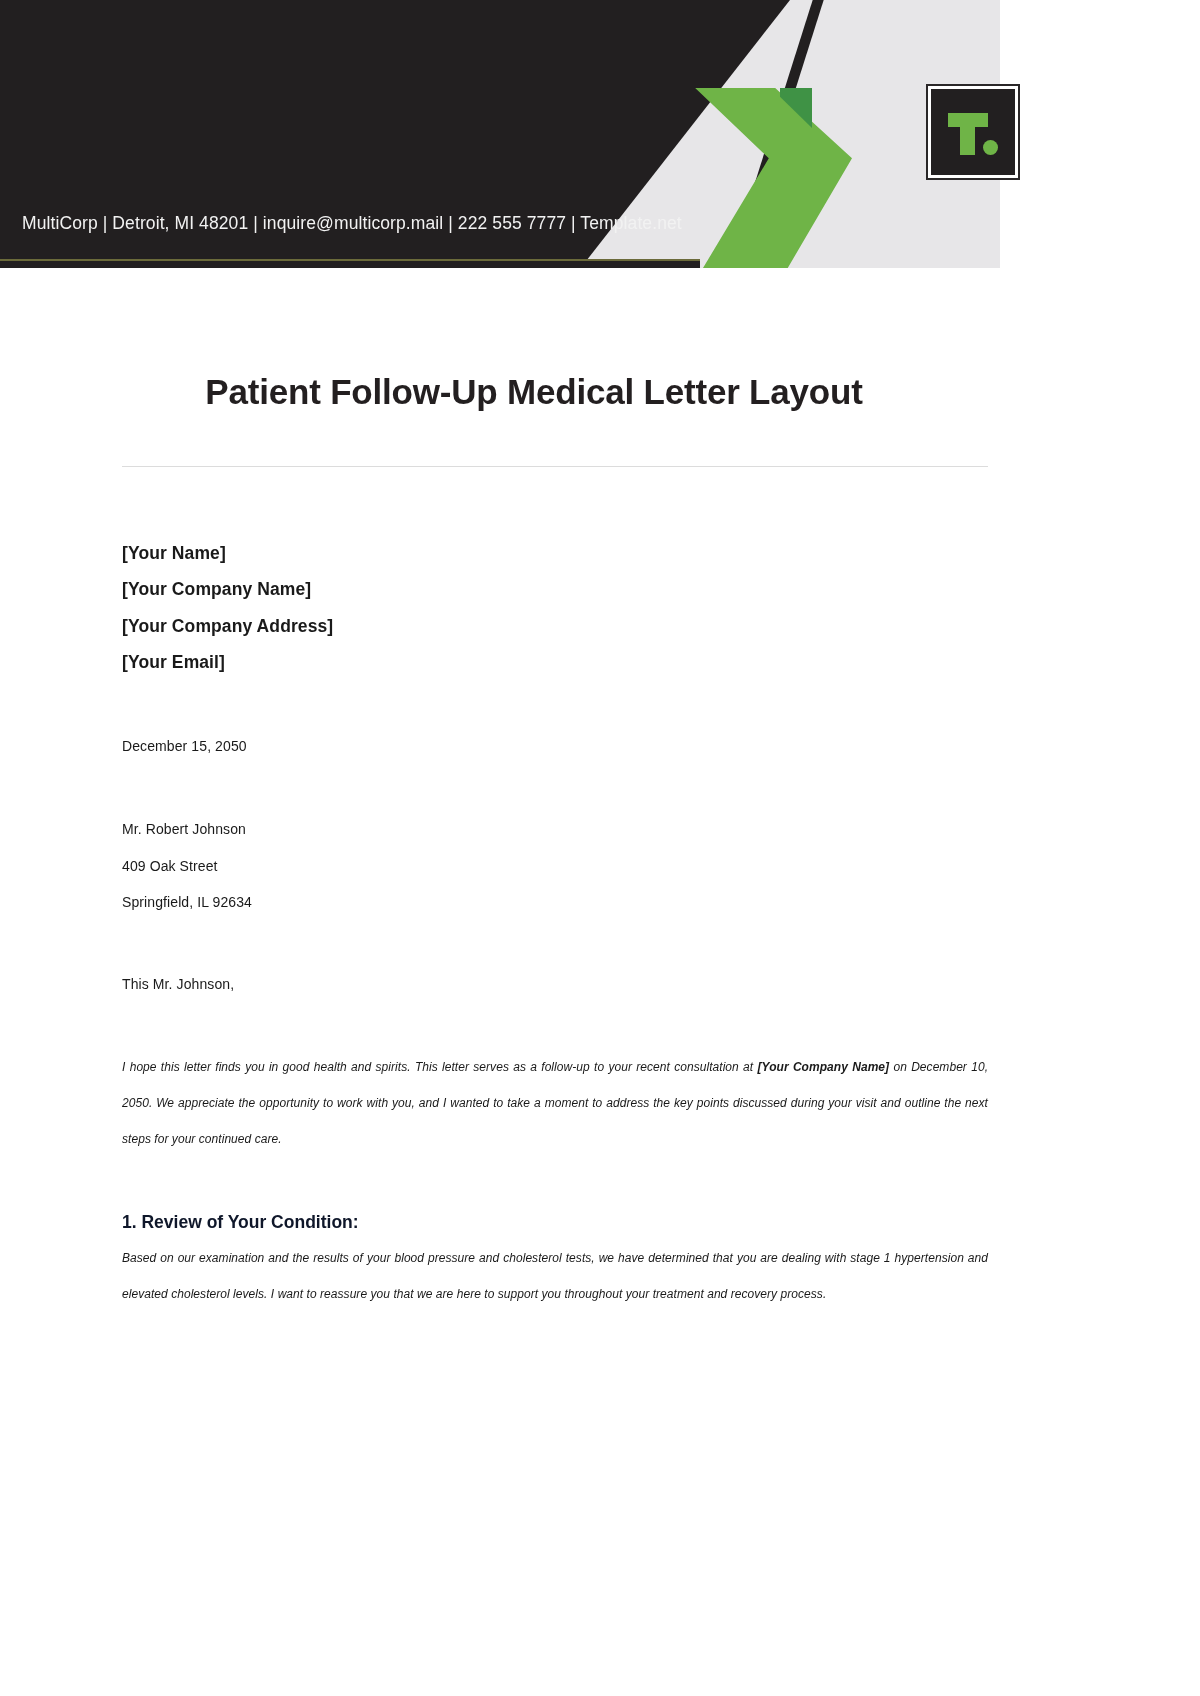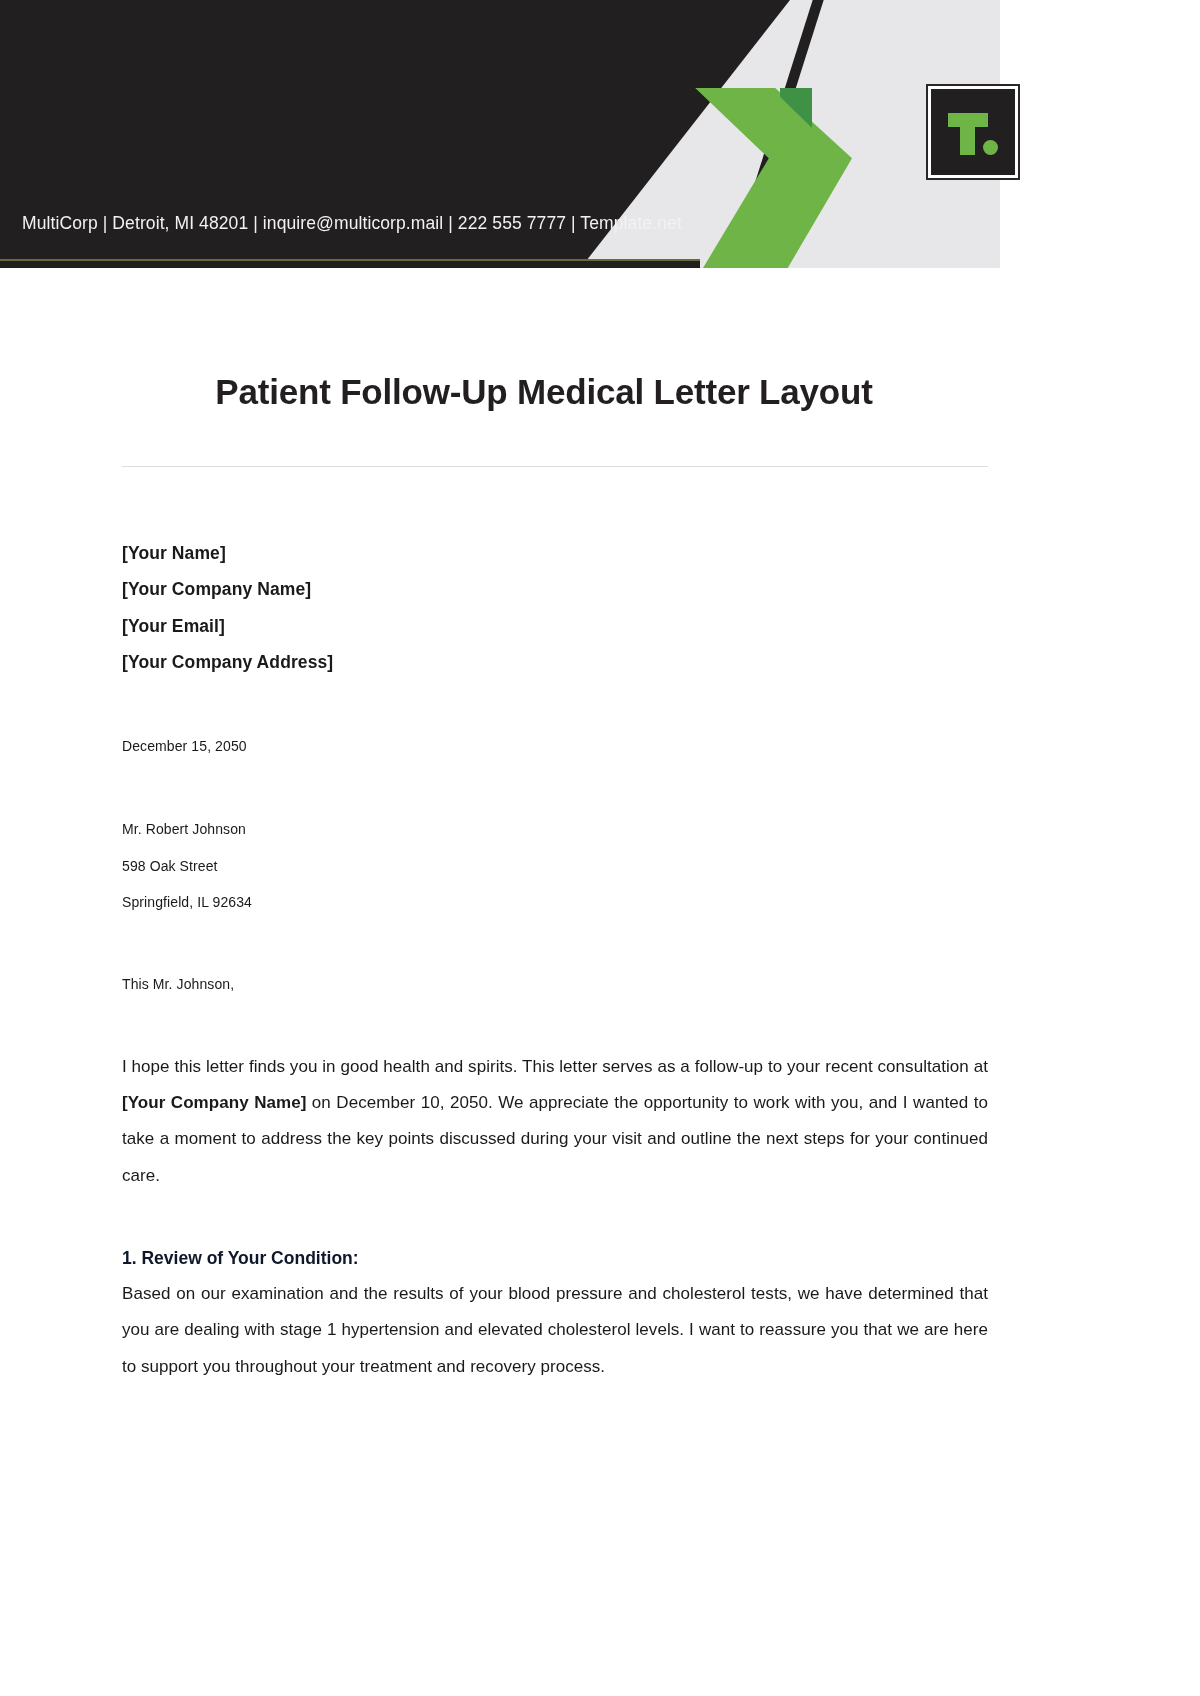--- a/index.html
+++ b/index.html
@@ -137,21 +137,21 @@
     right: 2px; bottom: 2px;
     width: 15px; height: 15px;
     border-radius: 50%;
     background: #6fb447;
   }
 
   
   .doc-title {
     position: absolute;
     top: 372px;
-    left: 14px;
+    left: 4px;
     width: 1060px;
     text-align: center;
     font-size: 35px;
     font-weight: 700;
     color: #231f20;
     letter-spacing: -0.2px;
   }
 
   .divider {
     position: absolute;
@@ -183,25 +183,26 @@
     color: #1a1a1a;
     line-height: 36.3px;
     letter-spacing: 0.1px;
   }
 
   .gap-lg { height: 48px; }
   .gap-md { height: 47px; }
   .gap-sm { height: 46px; }
 
   .para {
-    font-size: 17px;
+    font-size: 12px;
     line-height: 36.3px;
     color: #1a1a1a;
     text-align: justify;
     letter-spacing: 0.05px;
+    font-style: italic;
   }
   .para b { font-weight: 700; }
 
   .section-head {
     font-size: 17.5px;
     font-weight: 700;
     color: #0f172a;
     line-height: 36.3px;
   }
 </style>
@@ -230,33 +231,33 @@
 
   <div class="doc-title">Patient Follow-Up Medical Letter Layout</div>
 
   <div class="divider"></div>
 
   <div class="content">
 
     <div>
       <div class="addr-line">[Your Name]</div>
       <div class="addr-line">[Your Company Name]</div>
+      <div class="addr-line">[Your Company Address]</div>
       <div class="addr-line">[Your Email]</div>
-      <div class="addr-line">[Your Company Address]</div>
     </div>
 
     <div class="gap-lg"></div>
 
     <div class="plain-line">December 15, 2050</div>
 
     <div class="gap-md"></div>
 
     <div>
       <div class="plain-line">Mr. Robert Johnson</div>
-      <div class="plain-line">598 Oak Street</div>
+      <div class="plain-line">409 Oak Street</div>
       <div class="plain-line">Springfield, IL 92634</div>
     </div>
 
     <div class="gap-sm"></div>
 
     <div class="plain-line">This Mr. Johnson,</div>
 
     <div class="gap-sm"></div>
 
     <p class="para"><span>I hope this letter finds you in good health and spirits. This letter serves as a follow-up to your recent consultation at </span><b>[Your Company Name]</b><span> on December 10, 2050. We appreciate the opportunity to work with you, and I wanted to take a moment to address the key points discussed during your visit and outline the next steps for your continued care.</span></p>

